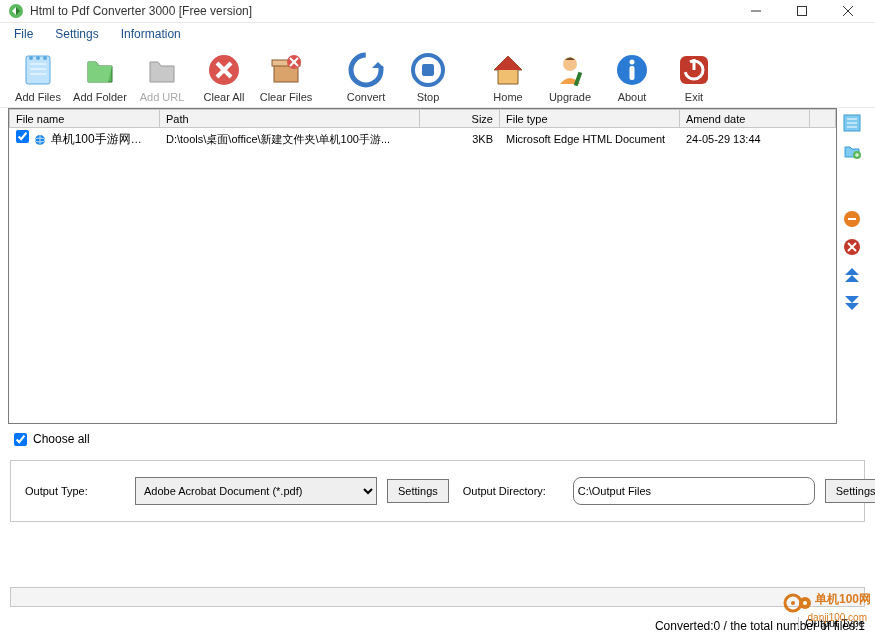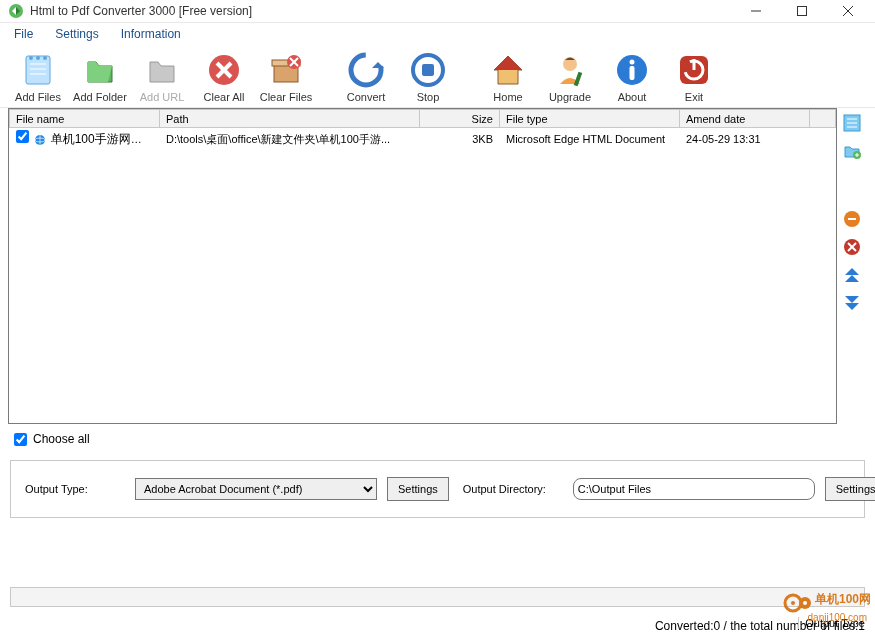--- a/index.html
+++ b/index.html
@@ -31,21 +31,21 @@
 td.right { text-align: right; }
 .row-icon { width:12px; height:12px; display:inline-block; vertical-align:middle; margin: 0 2px; }
 
 .sidebar { width: 30px; padding: 6px 4px; display:flex; flex-direction:column; align-items:center; gap:10px; }
 .side-ico { width:18px; height:18px; cursor:pointer; }
 
 .choose-all { padding: 8px 14px; display:flex; align-items:center; gap:6px; }
 .output-panel { margin: 6px 10px 0 10px; border: 1px solid #c8c8c8; padding: 16px 14px; display:flex; flex-direction:row; gap:14px; }
 .out-row { display:flex; align-items:center; gap:10px; }
 .out-row label { width: 100px; font-size: 11px; }
-.out-row select, .out-row input[type=text] { height: 22px; border: 1px solid #767676; padding: 0 4px; font-size: 11px; }
+.out-row select, .out-row input[type=text] { height: 28px; border: 1px solid #767676; padding: 0 4px; font-size: 11px; }
 .out-row select { width: 242px; }
 .out-row input[type=text] { width: 242px; border-radius: 8px; }
 .btn { height: 24px; padding: 0 10px; border: 1px solid #767676; background: #efefef; font-size: 11px; cursor: pointer; }
 
 .statusbar { position:absolute; bottom:26px; left:10px; right:10px; height: 20px; border: 1px solid #c8c8c8; background: #f4f4f4; }
 .statusline { position:absolute; bottom:0; left:10px; right:10px; display:flex; justify-content:space-between; font-size:11px; }
 .statusline .l { }
 
 .watermark { position:absolute; bottom: 20px; right: 4px; font-size: 16px; color: #d97a1e; font-weight: bold; display:flex; align-items:center; gap:4px; }
 </style>
@@ -233,21 +233,21 @@
     <td><input type="checkbox" checked="" style="">
         <svg class="row-icon" viewBox="0 0 12 12">
                 <circle cx="6" cy="6" r="5" fill="#1e88e5"></circle>
                 <ellipse cx="6" cy="6" rx="5" ry="2" fill="none" stroke="#fff" stroke-width="0.7"></ellipse>
                 <line x1="6" y1="1" x2="6" y2="11" stroke="#fff" stroke-width="0.7"></line>
               </svg>
         <span>单机100手游网下载...</span></td>
     <td>D:\tools\桌面\office\新建文件夹\单机100手游...</td>
     <td class="right">3KB</td>
     <td>Microsoft Edge HTML Document</td>
-    <td>24-05-29 13:31</td>
+    <td>24-05-29 13:44</td>
     <td></td>
           </tr>
         </tbody>
     </table>
   </div>
   <div class="sidebar">
     <svg class="side-ico" viewBox="0 0 18 18">
         <rect x="1" y="1" width="16" height="16" fill="#7ecaf0" stroke="#3b9bd4"></rect>
         <line x1="4" y1="5" x2="14" y2="5" stroke="#fff"></line>
         <line x1="4" y1="9" x2="14" y2="9" stroke="#fff"></line>

